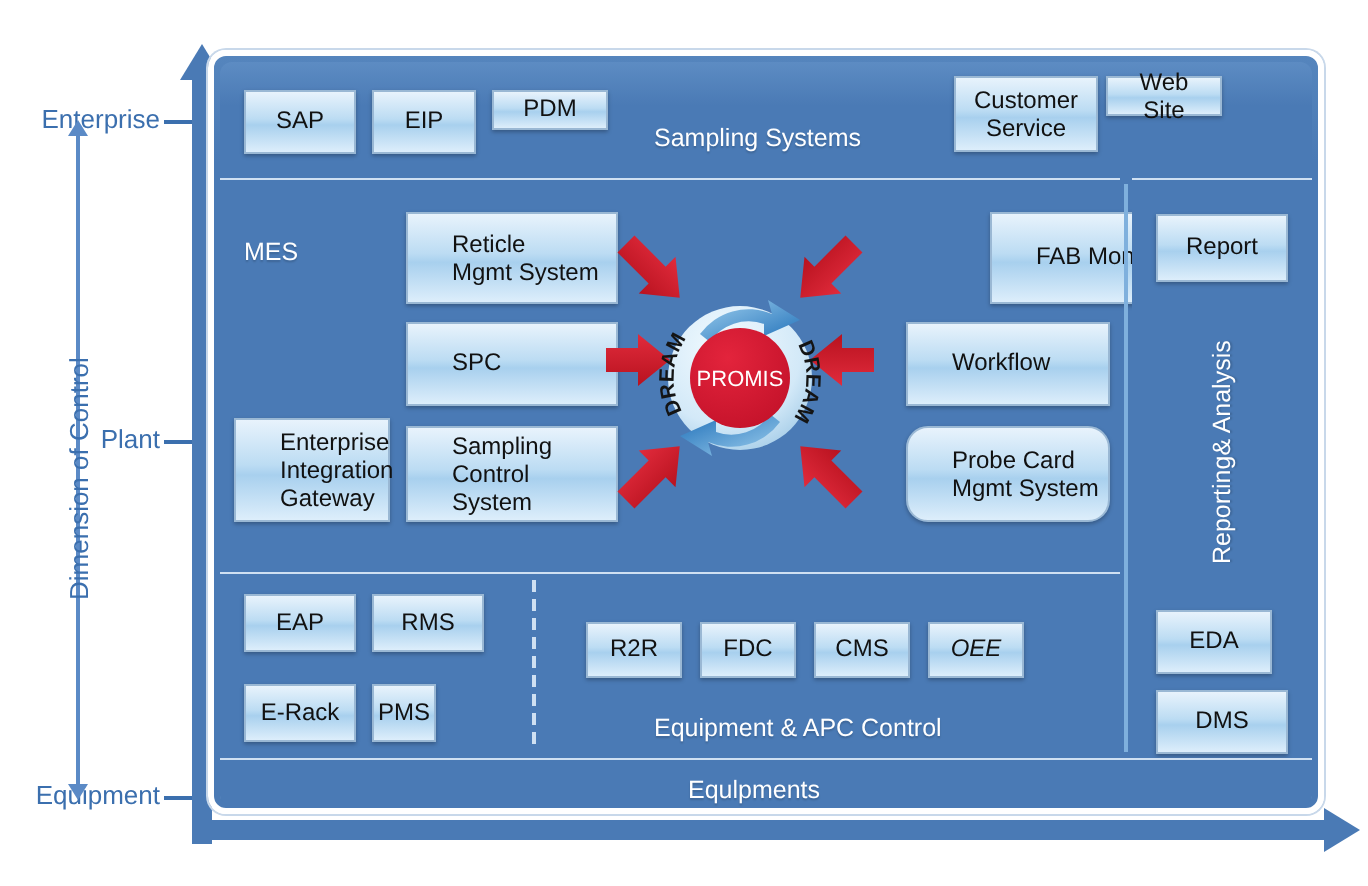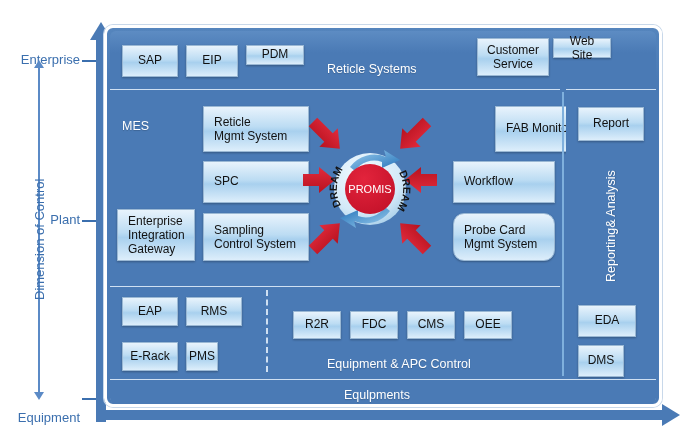--- a/index.html
+++ b/index.html
@@ -52,21 +52,21 @@
   
   .box{
     position:absolute;box-sizing:border-box;
     background:linear-gradient(180deg,#e8f3fc 0%,#bcdcf3 45%,#a8d0ee 55%,#ddeefb 100%);
     border:1px solid #9ab8d4;
     color:#111111;font-size:12px;line-height:1.12;
     display:flex;align-items:center;justify-content:center;
     text-align:center;
     box-shadow:0 1px 2px rgba(0,0,0,.28);
   }
-  .box.left-align{justify-content:flex-start;padding-left:10px;text-align:left;}
+  .box.left-align{justify-content:flex-start;padding-left:22px;text-align:left;}
   .box.mline{line-height:1.18;}
 
   .white-label{
     position:absolute;color:#ffffff;font-size:12.5px;white-space:nowrap;
     text-shadow:0 1px 1px rgba(0,0,0,.18);
   }
   .white-label.vert{
     transform:rotate(-90deg);transform-origin:left top;
   }
 
@@ -83,21 +83,21 @@
 <body>
 
 <div id="axis-area">
 
   <div class="axis-tier-label" style="left:2px;top:52px;width:78px;">Enterprise</div>
   <div class="axis-tick" style="left:82px;top:60px;width:18px;"></div>
 
   <div class="axis-tier-label" style="left:2px;top:212px;width:78px;">Plant</div>
   <div class="axis-tick" style="left:82px;top:220px;width:18px;"></div>
 
-  <div class="axis-tier-label" style="left:2px;top:390px;width:78px;margin-top:20px;">Equipment</div>
+  <div class="axis-tier-label" style="left:2px;top:390px;width:78px;">Equipment</div>
   <div class="axis-tick" style="left:82px;top:398px;width:18px;"></div>
 
   <div class="vert-axis-line" style="left:38px;top:66px;height:328px;"></div>
   <div class="vert-axis-cap" style="left:34px;top:60px;border-bottom:8px solid #5b8ac6;"></div>
   <div class="vert-axis-cap" style="left:34px;top:392px;border-top:8px solid #5b8ac6;"></div>
 
   <div id="dim-label" style="left:32px;top:300px;">Dimension of Control</div>
 </div>
 
 <div id="big-up-arrow">
@@ -111,21 +111,21 @@
 
 <div id="outer-frame"></div>
 
 <div class="band" style="left:110px;top:31px;width:546px;height:54px;border-radius:6px 6px 0 0;
      background:linear-gradient(180deg,#5d8cc3 0%,#4a7ab5 40%,#4a7ab5 100%);"></div>
 
 <div class="box" style="left:122px;top:45px;width:56px;height:32px;">SAP</div>
 <div class="box" style="left:186px;top:45px;width:52px;height:32px;">EIP</div>
 <div class="box" style="left:246px;top:45px;width:58px;height:20px;">PDM</div>
 
-<div class="white-label" style="left:327px;top:62px;">Reticle Systems</div>
+<div class="white-label" style="left:327px;top:62px;">Sampling Systems</div>
 
 <div class="box mline" style="left:477px;top:38px;width:72px;height:38px;white-space:pre-line;">Customer
 Service</div>
 <div class="box mline" style="left:553px;top:38px;width:58px;height:20px;white-space:pre-line;">Web
 Site</div>
 
 <div class="band band-light-top" style="left:110px;top:89px;width:450px;height:190px;"></div>
 
 <div class="white-label" style="left:122px;top:119px;">MES</div>
 
@@ -143,35 +143,35 @@
 <div class="box left-align" style="left:453px;top:161px;width:102px;height:42px;">Workflow</div>
 <div class="box mline left-align" style="left:453px;top:213px;width:102px;height:48px;white-space:pre-line;border-radius:11px;">Probe Card
 Mgmt System</div>
 
 <div class="band band-light-top" style="left:566px;top:89px;width:90px;height:290px;"></div>
 <div class="solid-div" style="left:562px;top:92px;height:284px;"></div>
 
 <div class="box" style="left:578px;top:107px;width:66px;height:34px;">Report</div>
 <div class="white-label vert" style="left:604px;top:282px;">Reporting&amp; Analysis</div>
 <div class="box" style="left:578px;top:305px;width:58px;height:32px;">EDA</div>
-<div class="box" style="left:578px;top:345px;width:46px;height:32px;">DMS</div>
+<div class="box" style="left:578px;top:345px;width:66px;height:32px;">DMS</div>
 
 <div class="band band-light-top" style="left:110px;top:286px;width:450px;height:90px;"></div>
 
 <div class="box" style="left:122px;top:297px;width:56px;height:29px;">EAP</div>
 <div class="box" style="left:186px;top:297px;width:56px;height:29px;">RMS</div>
 <div class="box" style="left:122px;top:342px;width:56px;height:29px;">E-Rack</div>
 <div class="box" style="left:186px;top:342px;width:32px;height:29px;">PMS</div>
 
 <div class="dashed-div" style="left:266px;top:290px;height:82px;"></div>
 
 <div class="box" style="left:293px;top:311px;width:48px;height:28px;">R2R</div>
 <div class="box" style="left:350px;top:311px;width:48px;height:28px;">FDC</div>
 <div class="box" style="left:407px;top:311px;width:48px;height:28px;">CMS</div>
-<div class="box" style="left:464px;top:311px;width:48px;height:28px;">OEE</div>
+<div class="box" style="left:464px;top:311px;width:48px;height:28px;font-style:italic;">OEE</div>
 
 <div class="white-label" style="left:327px;top:357px;">Equipment &amp; APC Control</div>
 
 <div class="band band-light-top" style="left:110px;top:379px;width:546px;height:24px;border-radius:0 0 6px 6px;"></div>
 <div class="white-label" style="left:344px;top:388px;">Equlpments</div>
 
 <svg class="arrow-svg" style="left:280px;top:100px;width:180px;height:180px;" viewBox="0 0 180 180">
   <defs>
     <linearGradient id="redg" x1="0" y1="0" x2="0" y2="1">
       <stop offset="0%" stop-color="#e12b3c"></stop>

